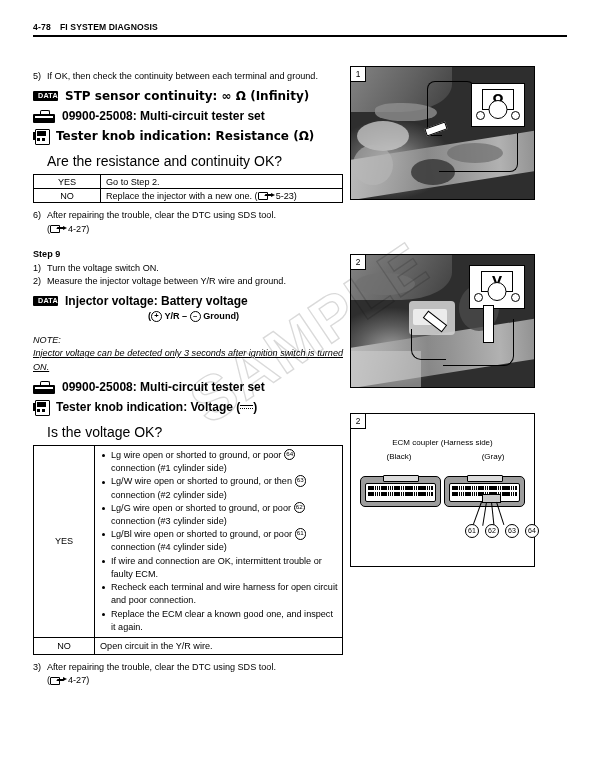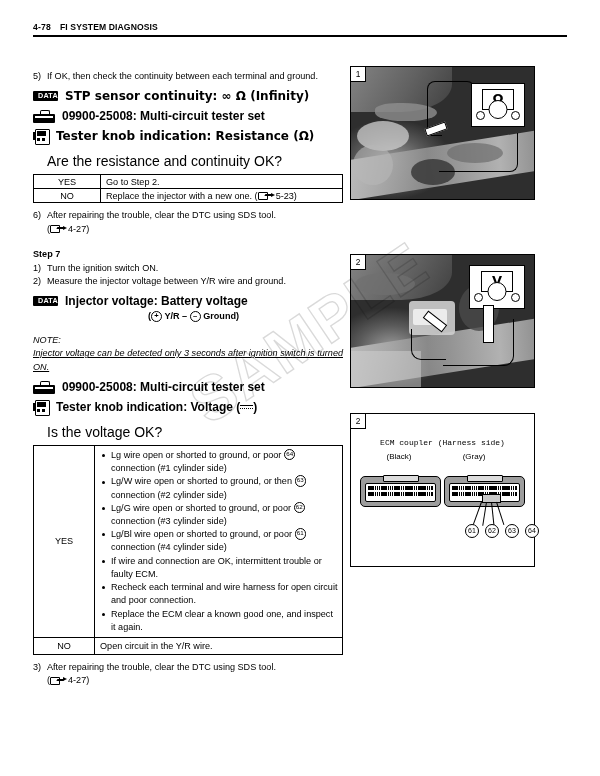--- a/index.html
+++ b/index.html
@@ -273,25 +273,25 @@
       </tr>
     </tbody>
       </table>
 
     <div class="para ind-num mt6">
       <span class="n">6)</span>
       <span class="t just">After repairing the trouble, clear the DTC using SDS tool.</span>
     </div>
     <div class="para" style="margin-left:14px;"><span>(</span><span class="pref"><span class="cuff"></span><span class="arm"></span><span class="tip"></span></span><span>4-27</span><span>)</span></div>
 
-    <div class="para mt12" style="font-weight:bold;">Step 7</div>
+    <div class="para mt12" style="font-weight:bold;">Step 9</div>
 
     <div class="para ind-num">
       <span class="n">1)</span>
-      <span class="t">Turn the ignition switch ON.</span>
+      <span class="t">Turn the voltage switch ON.</span>
     </div>
     <div class="para ind-num">
       <span class="n">2)</span>
       <span class="t">Measure the injector voltage between Y/R wire and ground.</span>
     </div>
 
     <div class="specline">
       <span class="ic ic-data">DATA</span>
       <span class="lbl">Injector voltage: Battery voltage</span>
     </div>
@@ -391,23 +391,23 @@
       <div class="jk r"></div>
     </div>
     <div class="probe" style="left:132px;top:50px;width:9px;height:36px;"></div>
     <div class="lead" style="left:92px;top:64px;width:70px;height:46px;border-top:none;border-left:none;border-radius:0 0 10px 0;"></div>
     <div class="lead" style="left:60px;top:74px;width:34px;height:30px;border-top:none;border-right:none;border-radius:0 0 0 10px;"></div>
     <div class="probe" style="left:72px;top:62px;width:22px;height:7px;transform:rotate(38deg);"></div>
   <div class="fig-no">2</div>
   </div>
 
   <div class="fig" id="fig3">
-    <div class="cap" style="left:0;right:0;top:24px;font-family:Liberation Mono, monospace;">ECM coupler (Harness side)</div>
+    <div class="cap" style="left:0;right:0;top:24px;">ECM coupler (Harness side)</div>
     <div class="cap" style="left:18px;top:38px;width:60px;">(Black)</div>
-    <div class="cap" style="left:93px;top:38px;width:60px;text-align:center;">(Gray)</div>
+    <div class="cap" style="left:112px;top:38px;width:60px;text-align:center;">(Gray)</div>
 
     <div class="coupler" style="left:9px;top:62px;width:81px;height:31px;">
       <div class="cpl-shell"></div>
       <div class="cpl-tab"></div>
       <div class="cpl-inner">
         <div class="pinrow r1">
           <span class="pin"></span>
             <span class="pin"></span>
             <span class="pin"></span>
             <span class="pin"></span>

